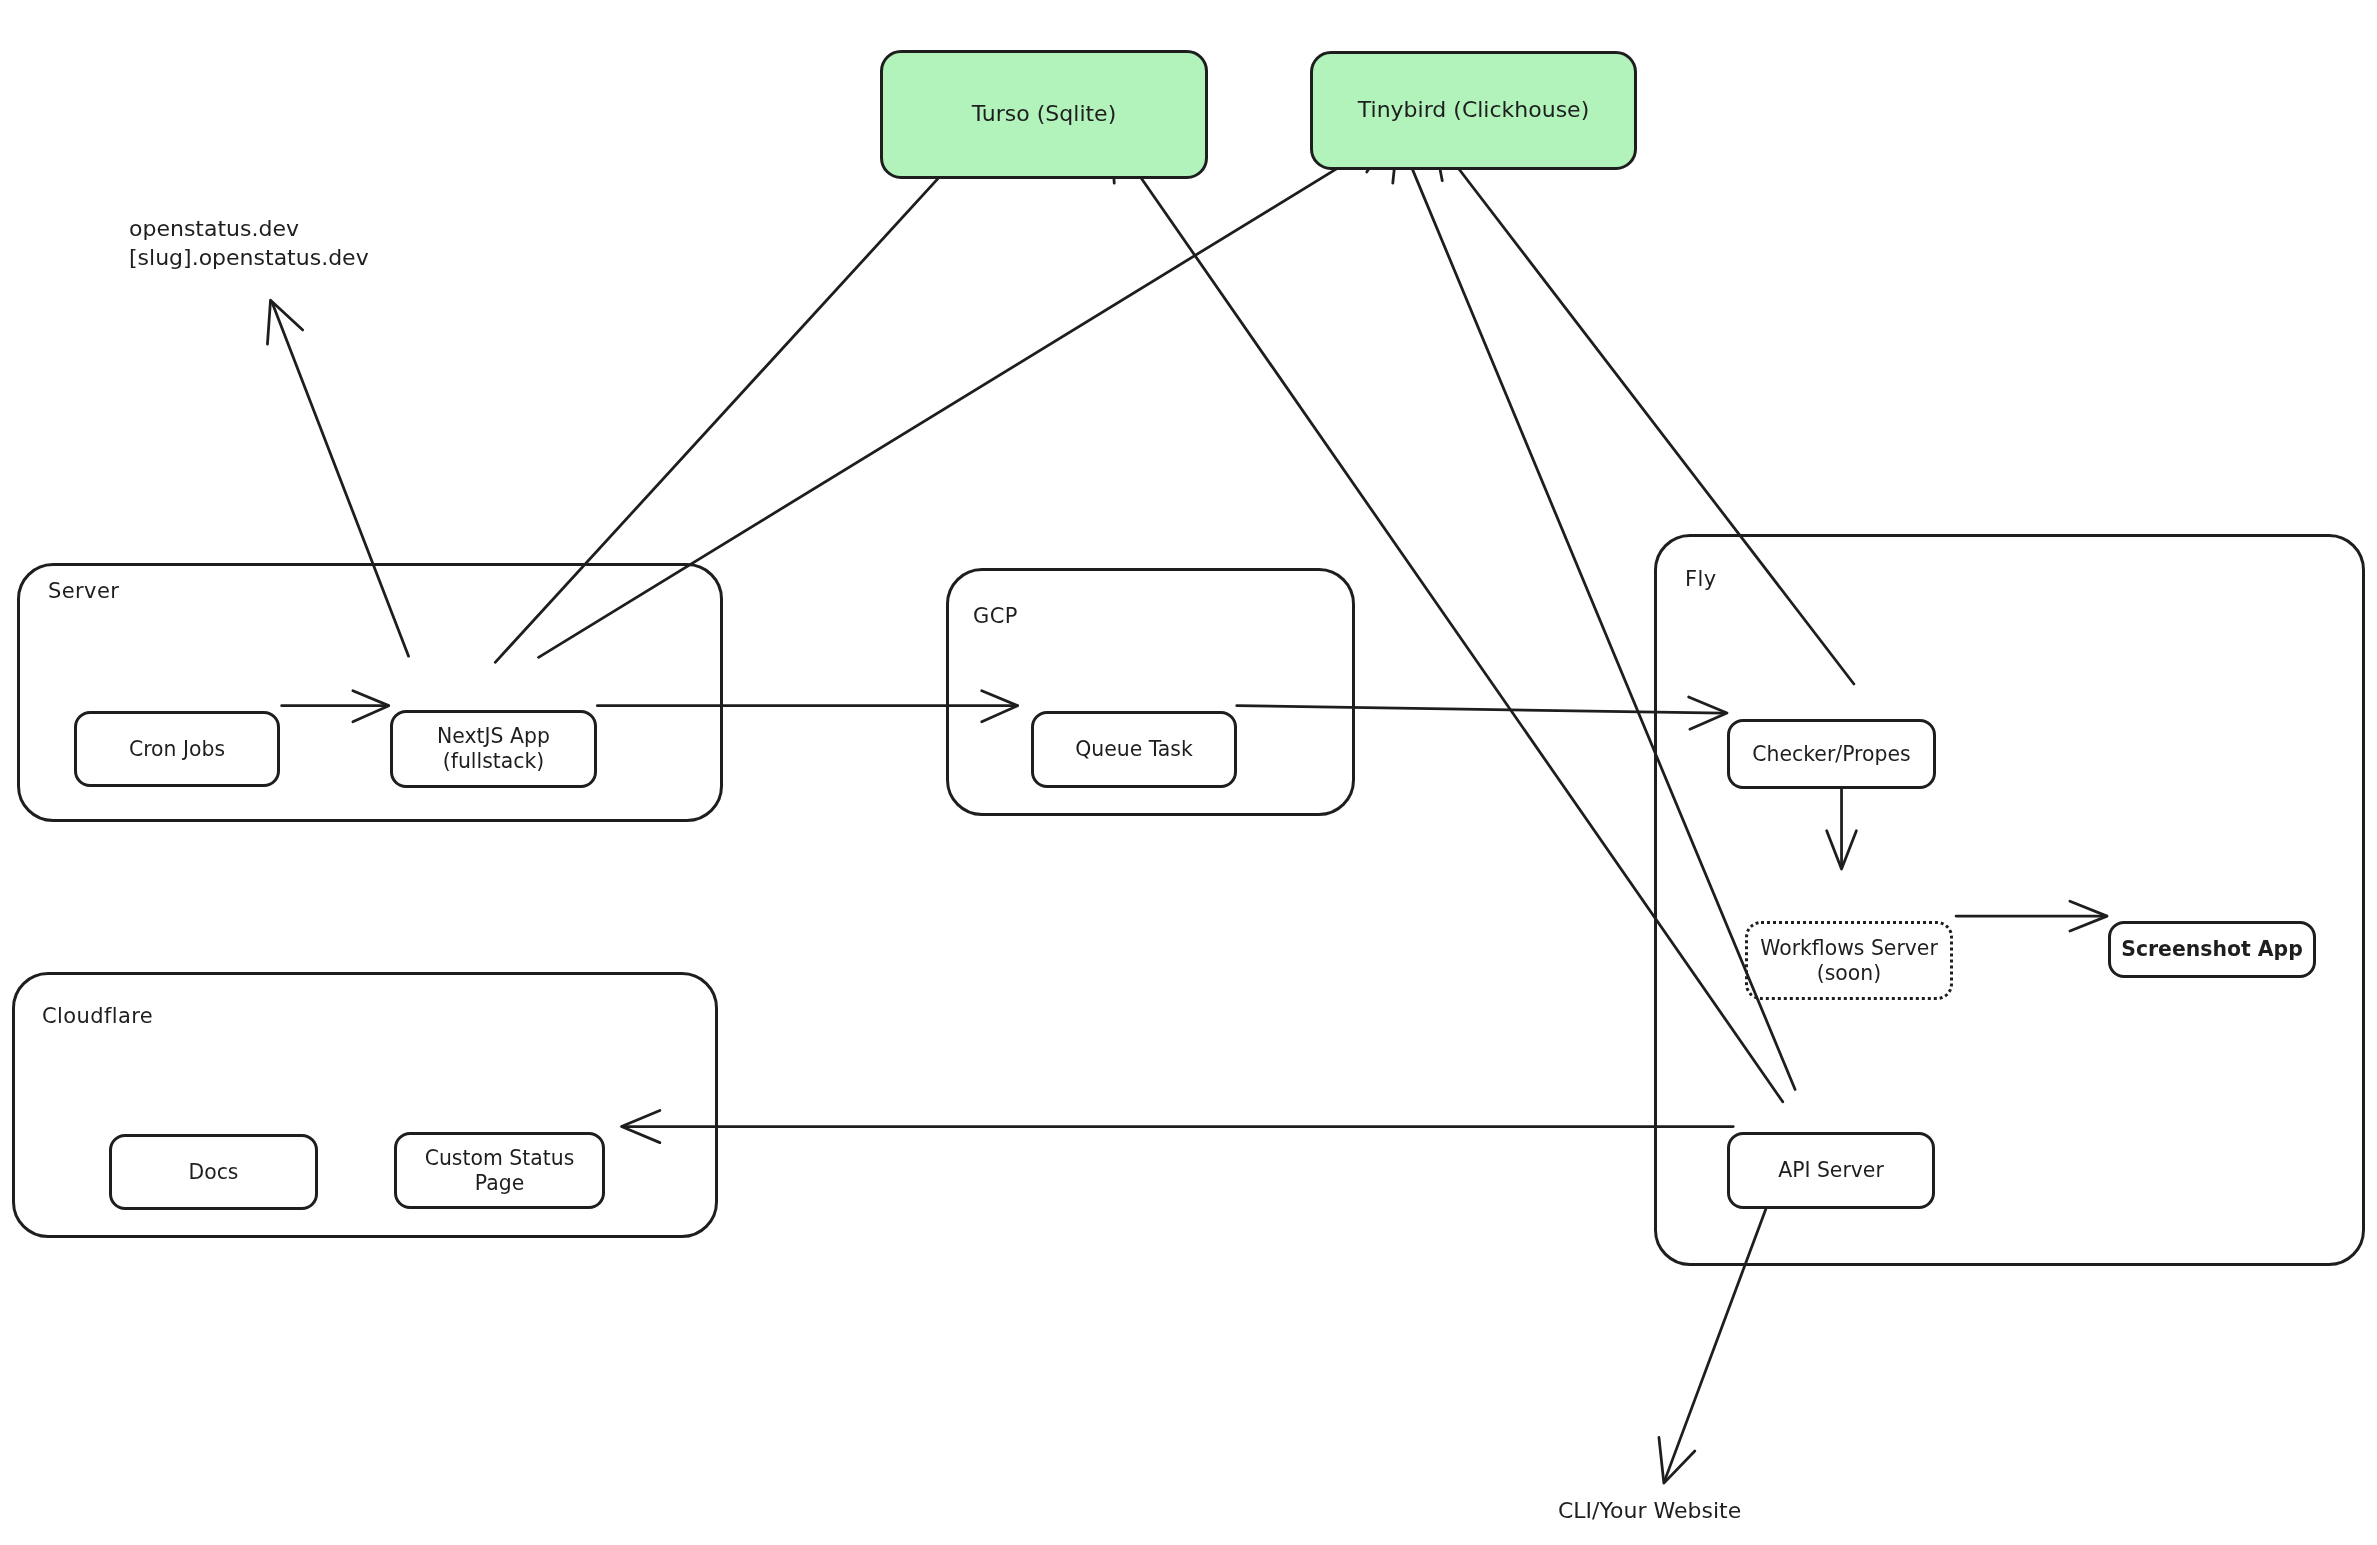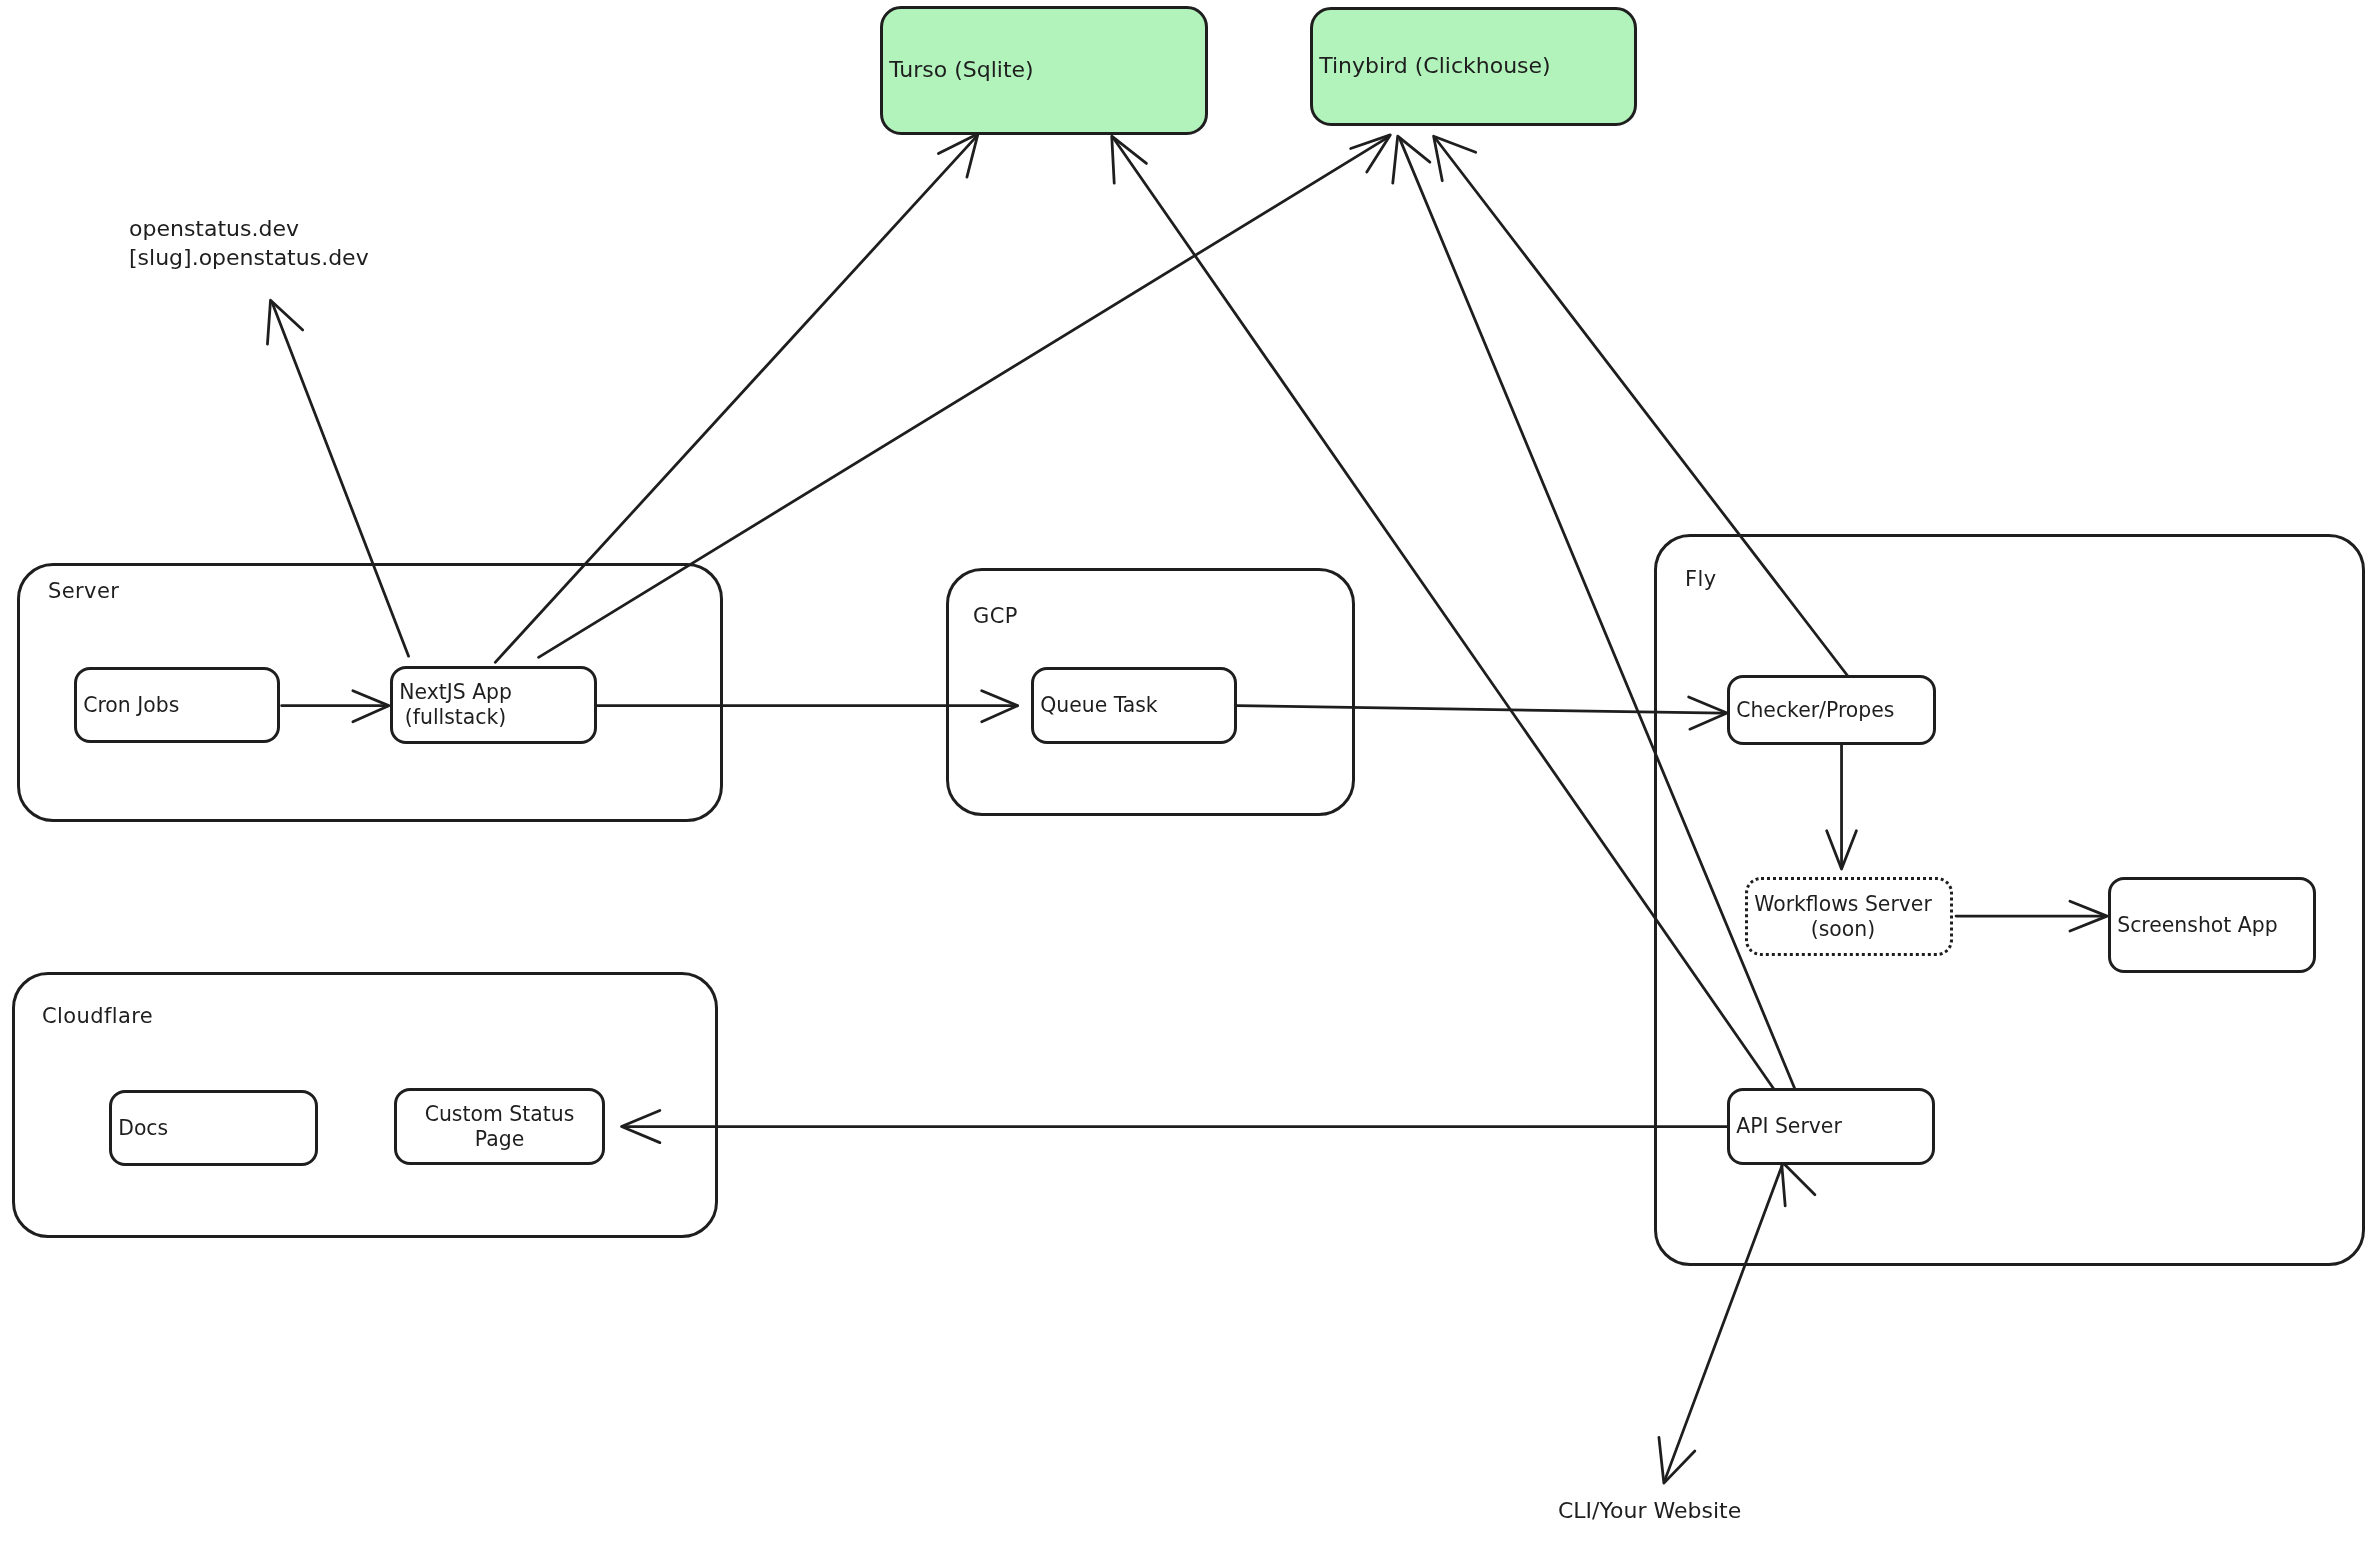--- a/index.html
+++ b/index.html
@@ -18,22 +18,22 @@
   }
   .group-label{
     position:absolute;font-size:21px;letter-spacing:0.4px;color:#1e1e1e;
     white-space:nowrap;
   }
 
   
   .node{
     position:absolute;box-sizing:border-box;
     border:3.1px solid #1e1e1e;border-radius:16px;background:#ffffff;
-    display:flex;align-items:center;justify-content:flex-start;text-align:center;
-    font-size:20.4px;line-height:1.22;color:#1e1e1e;padding:2.5px 6.2px;
+    display:flex;align-items:center;justify-content:center;text-align:center;
+    font-size:20.4px;line-height:1.22;color:#1e1e1e;padding:2.5px 6.2px;margin-top:44px;
   }
   .node.db{background:#b2f2bb;border-radius:21px;border-width:3.7px;font-size:22px;}
   .node.dashed{border-style:dotted;border-width:3.7px;background:transparent;}
   .node .lbl{display:block;white-space:pre-line;}
 
   
   .freetext{
     position:absolute;font-size:22px;line-height:1.30;color:#1e1e1e;
     white-space:pre-line;
   }
@@ -153,21 +153,21 @@
 
   <div class="node" style="left:1727px;top:675px;width:209px;height:70px;">
     <span class="lbl">Checker/Propes</span>
   </div>
 
   <div class="node dashed" style="left:1745px;top:877px;width:208px;height:79px;">
     <span class="lbl">Workflows Server
 (soon)</span>
   </div>
 
-  <div class="node" style="left:2108px;top:877px;width:208px;height:96px;">
+  <div class="node" style="left:2108px;top:877px;width:208px;height:57px;font-weight:bold;">
     <span class="lbl">Screenshot App</span>
   </div>
 
   <div class="node" style="left:1727px;top:1088px;width:208px;height:77px;">
     <span class="lbl">API Server</span>
   </div>
 
   <div class="node" style="left:109px;top:1090px;width:209px;height:76px;">
     <span class="lbl">Docs</span>
   </div>

